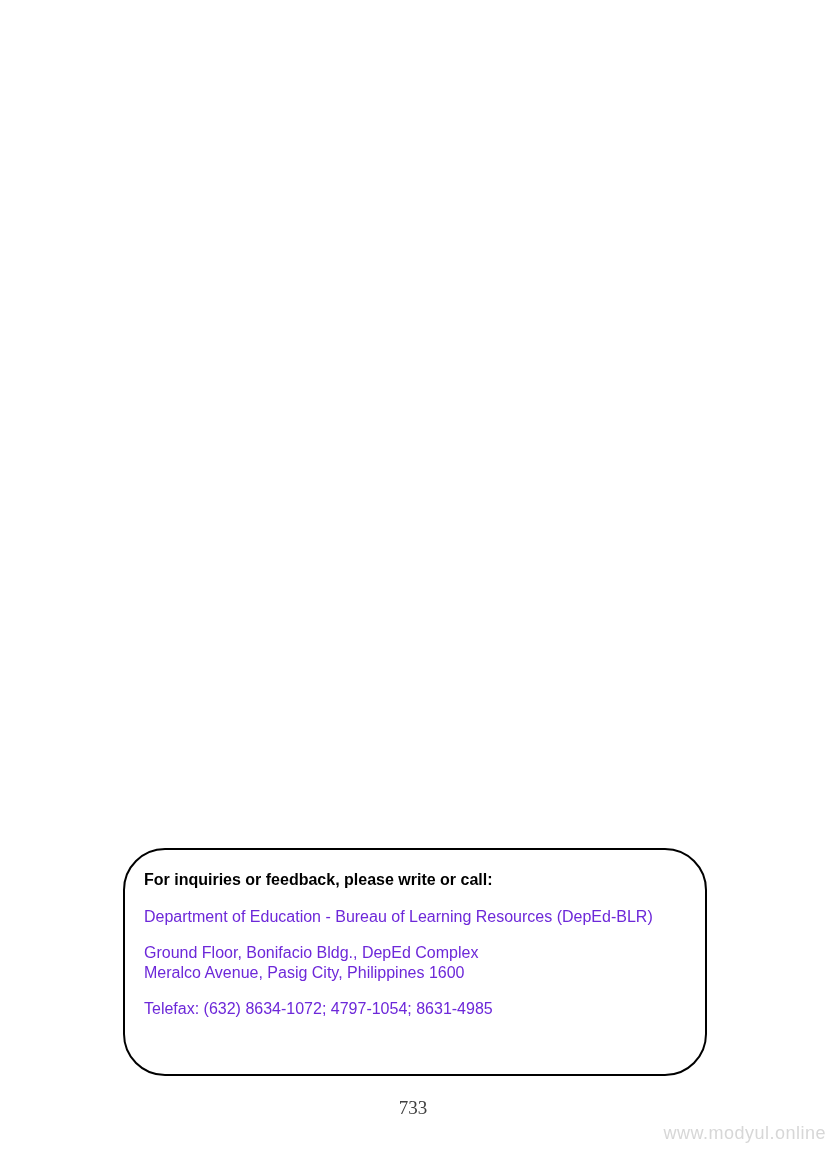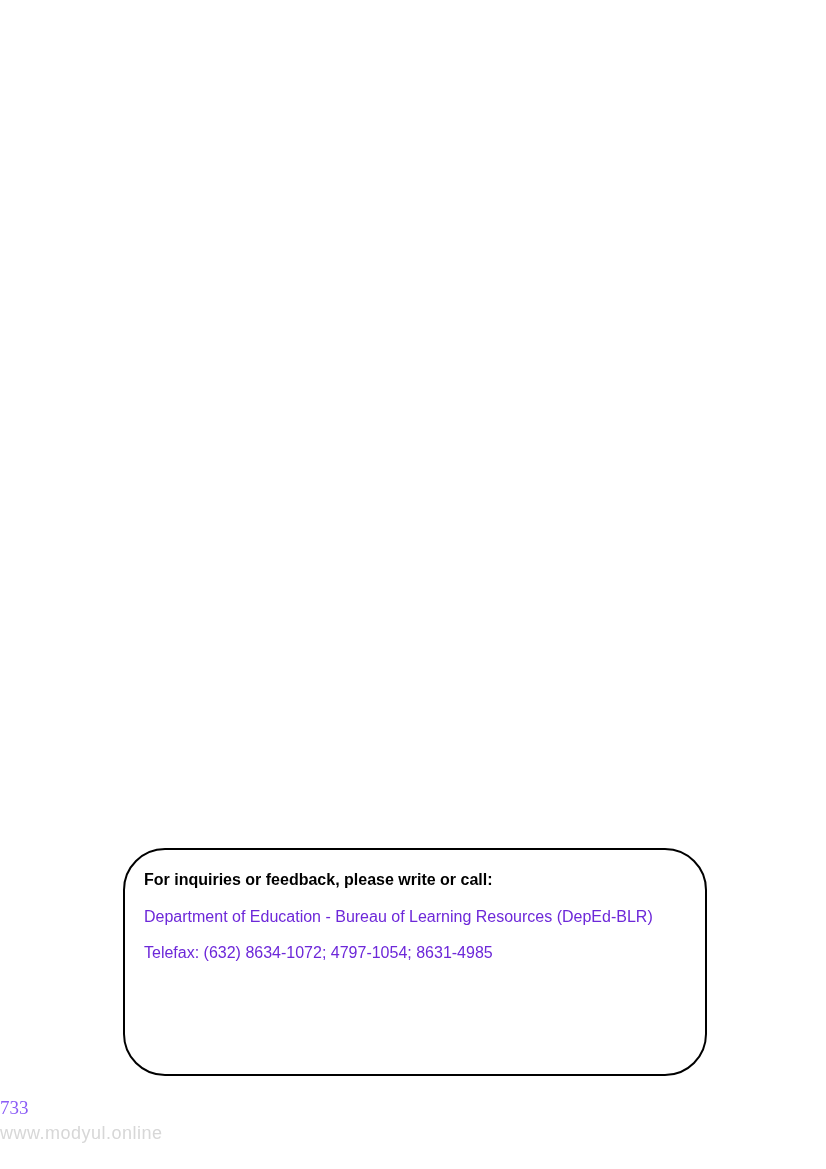--- a/index.html
+++ b/index.html
@@ -36,49 +36,53 @@
     font-size: 16px;
     line-height: 20px;
     margin-bottom: 16px;
     color: #6d28d9;
   }
   .page-number {
     position: absolute;
     top: 1097px;
     left: 0;
     width: 100%;
-    text-align: left;
+    text-align: center;
     font-family: "Liberation Serif", serif;
     font-size: 19px;
-    color: #8b5cf6;
+    color: #404040;
   }
   .watermark {
     position: absolute;
     top: 1123px;
     left: 0;
     width: 100%;
-    text-align: left;
+    text-align: right;
     font-family: "Liberation Sans", sans-serif;
     font-size: 18px;
     letter-spacing: 0.5px;
     color: #d7d7d7;
   }
 </style>
 </head>
 <body>
 
 <div class="page">
 
   <div class="contact-box">
     <div class="heading">For inquiries or feedback, please write or call:</div>
 
     <p>
       <span>Department of Education - Bureau of Learning Resources (DepEd-BLR)</span>
     </p>
 
+    <p>
+      <span>Ground Floor, Bonifacio Bldg., DepEd Complex</span><br>
+      <span>Meralco Avenue, Pasig City, Philippines 1600</span>
+    </p>
 
     <p>
       <span>Telefax: (632) 8634-1072; 4797-1054; 8631-4985</span>
     </p>
 
   </div>
 
   <div class="page-number">733</div>
 
   <div class="watermark">www.modyul.online</div>

